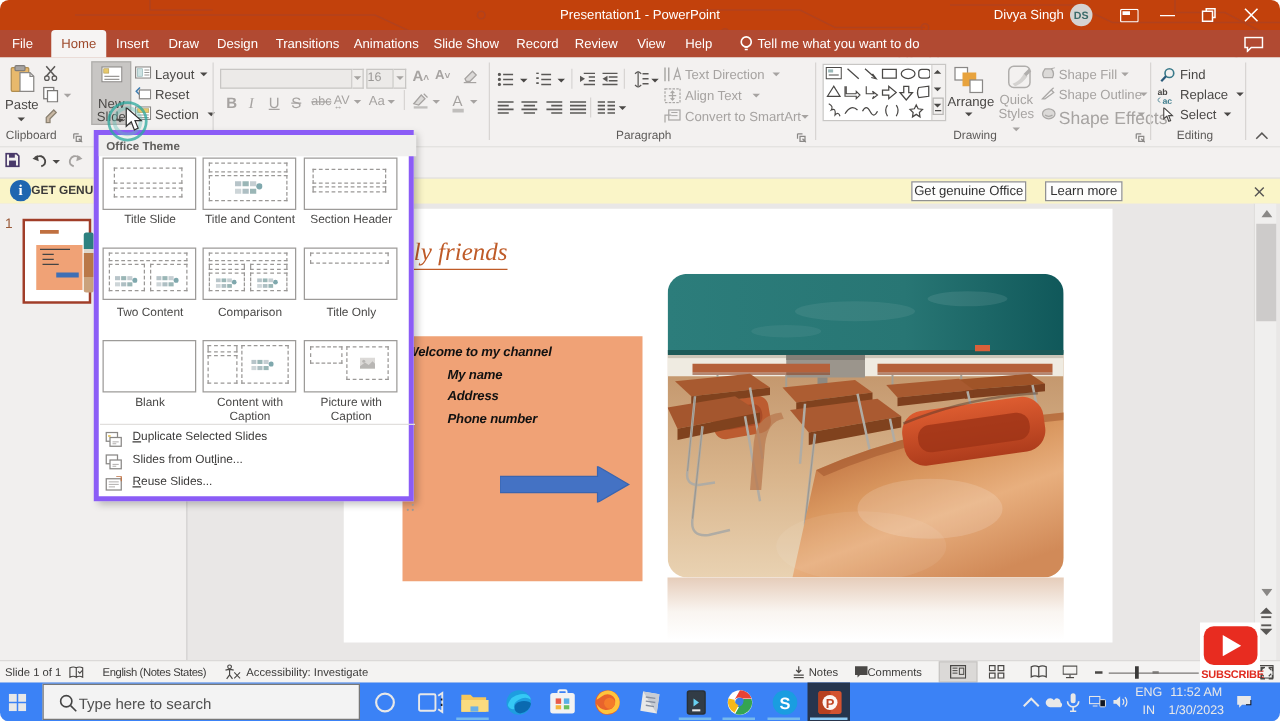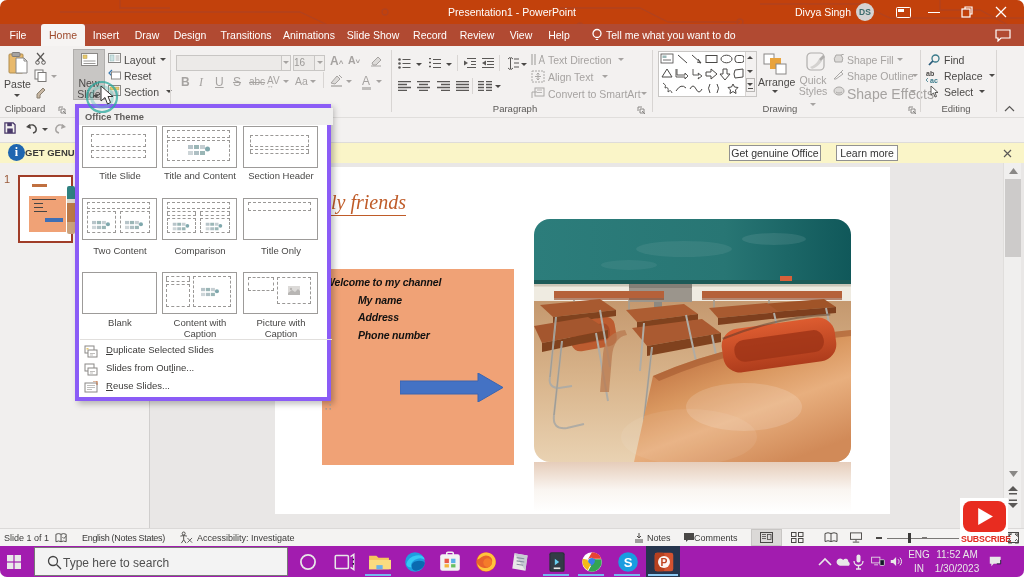--- a/index.html
+++ b/index.html
@@ -22,21 +22,21 @@
 
 #msgbar{position:absolute;left:0;top:143px;width:1024px;height:20px;background:#faf5c8;}
 .msgbtn{position:absolute;top:2px;height:16px;background:#fdfdfc;border:1px solid #919191;font-size:10.5px;color:#333;text-align:center;line-height:14px;}
 
 #main{position:absolute;left:0;top:163px;width:1024px;height:365px;background:#e9e7e6;}
 #panel{position:absolute;left:0;top:0;width:150px;height:365px;background:#f1efee;border-right:1px solid #d0cecd;}
 #slide{position:absolute;left:275px;top:4px;width:615px;height:347px;background:#fff;}
 
 #statusbar{position:absolute;left:0;top:528px;width:1024px;height:18px;background:#f4f3f2;border-top:1px solid #dbd9d8;font-size:9px;color:#3b3a39;}
 
-#taskbar{position:absolute;left:0;top:546px;width:1024px;height:31px;background:#a21caf;}
+#taskbar{position:absolute;left:0;top:546px;width:1024px;height:31px;background:#3b82f6;}
 #search{position:absolute;left:34px;top:1px;width:254px;height:29px;background:#f3f3f3;border:1px solid #777;color:#555;font-size:13px;}
 .ticon{position:absolute;top:4px;width:24px;height:24px;}
 
 #dropdown{position:absolute;left:75px;top:104px;width:256px;height:297px;background:#fff;border:4px solid #8b5cf6;box-shadow:3px 3px 6px rgba(0,0,0,.25);}
 .lt{position:absolute;width:75px;height:42px;background:#fff;border:1px solid #9d9b99;}
 .ltlabel{position:absolute;font-size:9.5px;color:#494847;text-align:center;width:90px;line-height:10.5px;}
 .dash{position:absolute;border:1px dashed #9a9896;}
 .mi{position:absolute;left:0;width:254px;height:18px;font-size:9.5px;color:#3b3a39;}
 .chv{width:0;height:0;border-left:3px solid transparent;border-right:3px solid transparent;border-top:3.5px solid #4a4846;}
 .chvg{width:0;height:0;border-left:3px solid transparent;border-right:3px solid transparent;border-top:3.5px solid #a6a3a1;}

